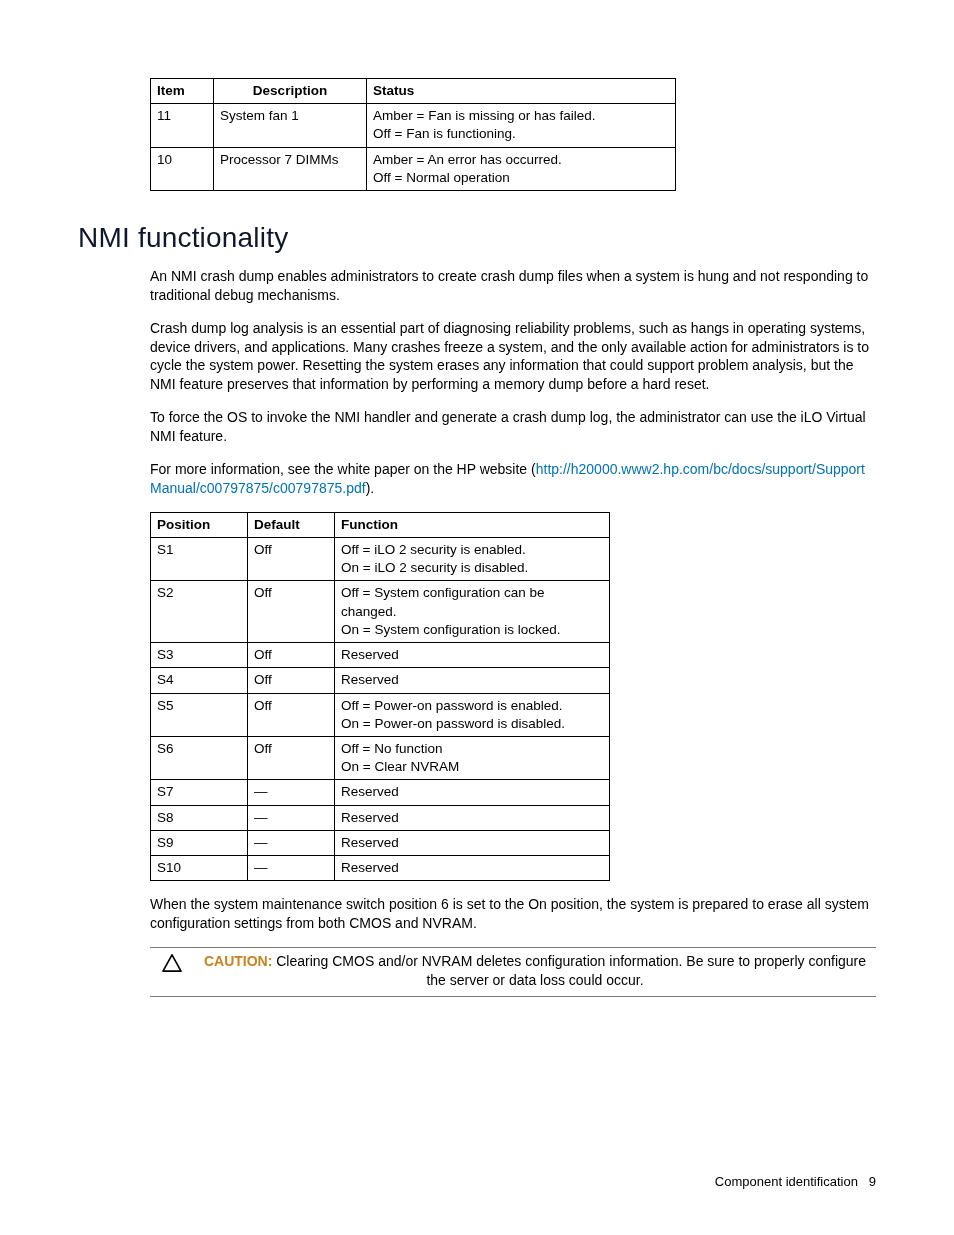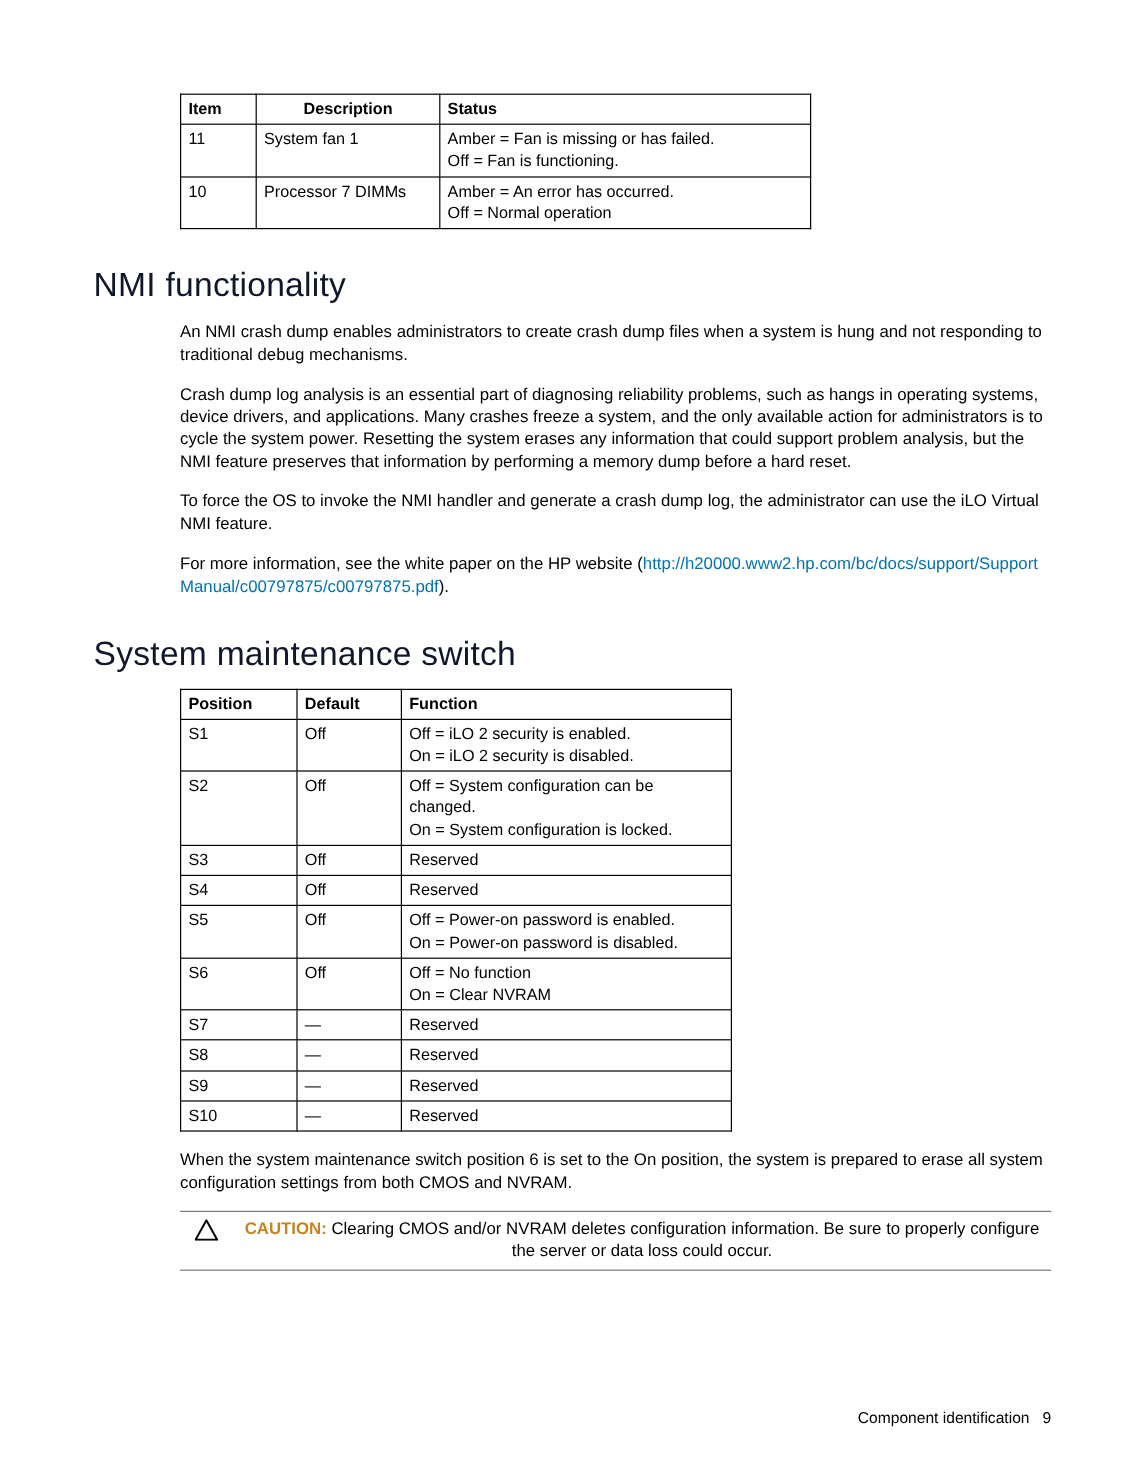--- a/index.html
+++ b/index.html
@@ -136,21 +136,20 @@
   <h2 class="section">NMI functionality</h2>
   <div class="body-text">
     <p>An NMI crash dump enables administrators to create crash dump files when a system is hung and not responding to traditional debug mechanisms.</p>
     <p>Crash dump log analysis is an essential part of diagnosing reliability problems, such as hangs in operating systems, device drivers, and applications. Many crashes freeze a system, and the only available action for administrators is to cycle the system power. Resetting the system erases any information that could support problem analysis, but the NMI feature preserves that information by performing a memory dump before a hard reset.</p>
     <p>To force the OS to invoke the NMI handler and generate a crash dump log, the administrator can use the iLO Virtual NMI feature.</p>
     <p>
       <span>For more information, see the white paper on the HP website (</span><a class="link" href="#">http://h20000.www2.hp.com/bc/docs/support/SupportManual/c00797875/c00797875.pdf</a><span>).</span>
     </p>
   </div>
 
-  <h2 class="section">System maintenance switch</h2>
 
   <table class="table2">
     <thead>
       <tr>
         <th class="col-pos">Position</th>
         <th class="col-def">Default</th>
         <th class="col-func">Function</th>
       </tr>
     </thead>
     <tbody>

